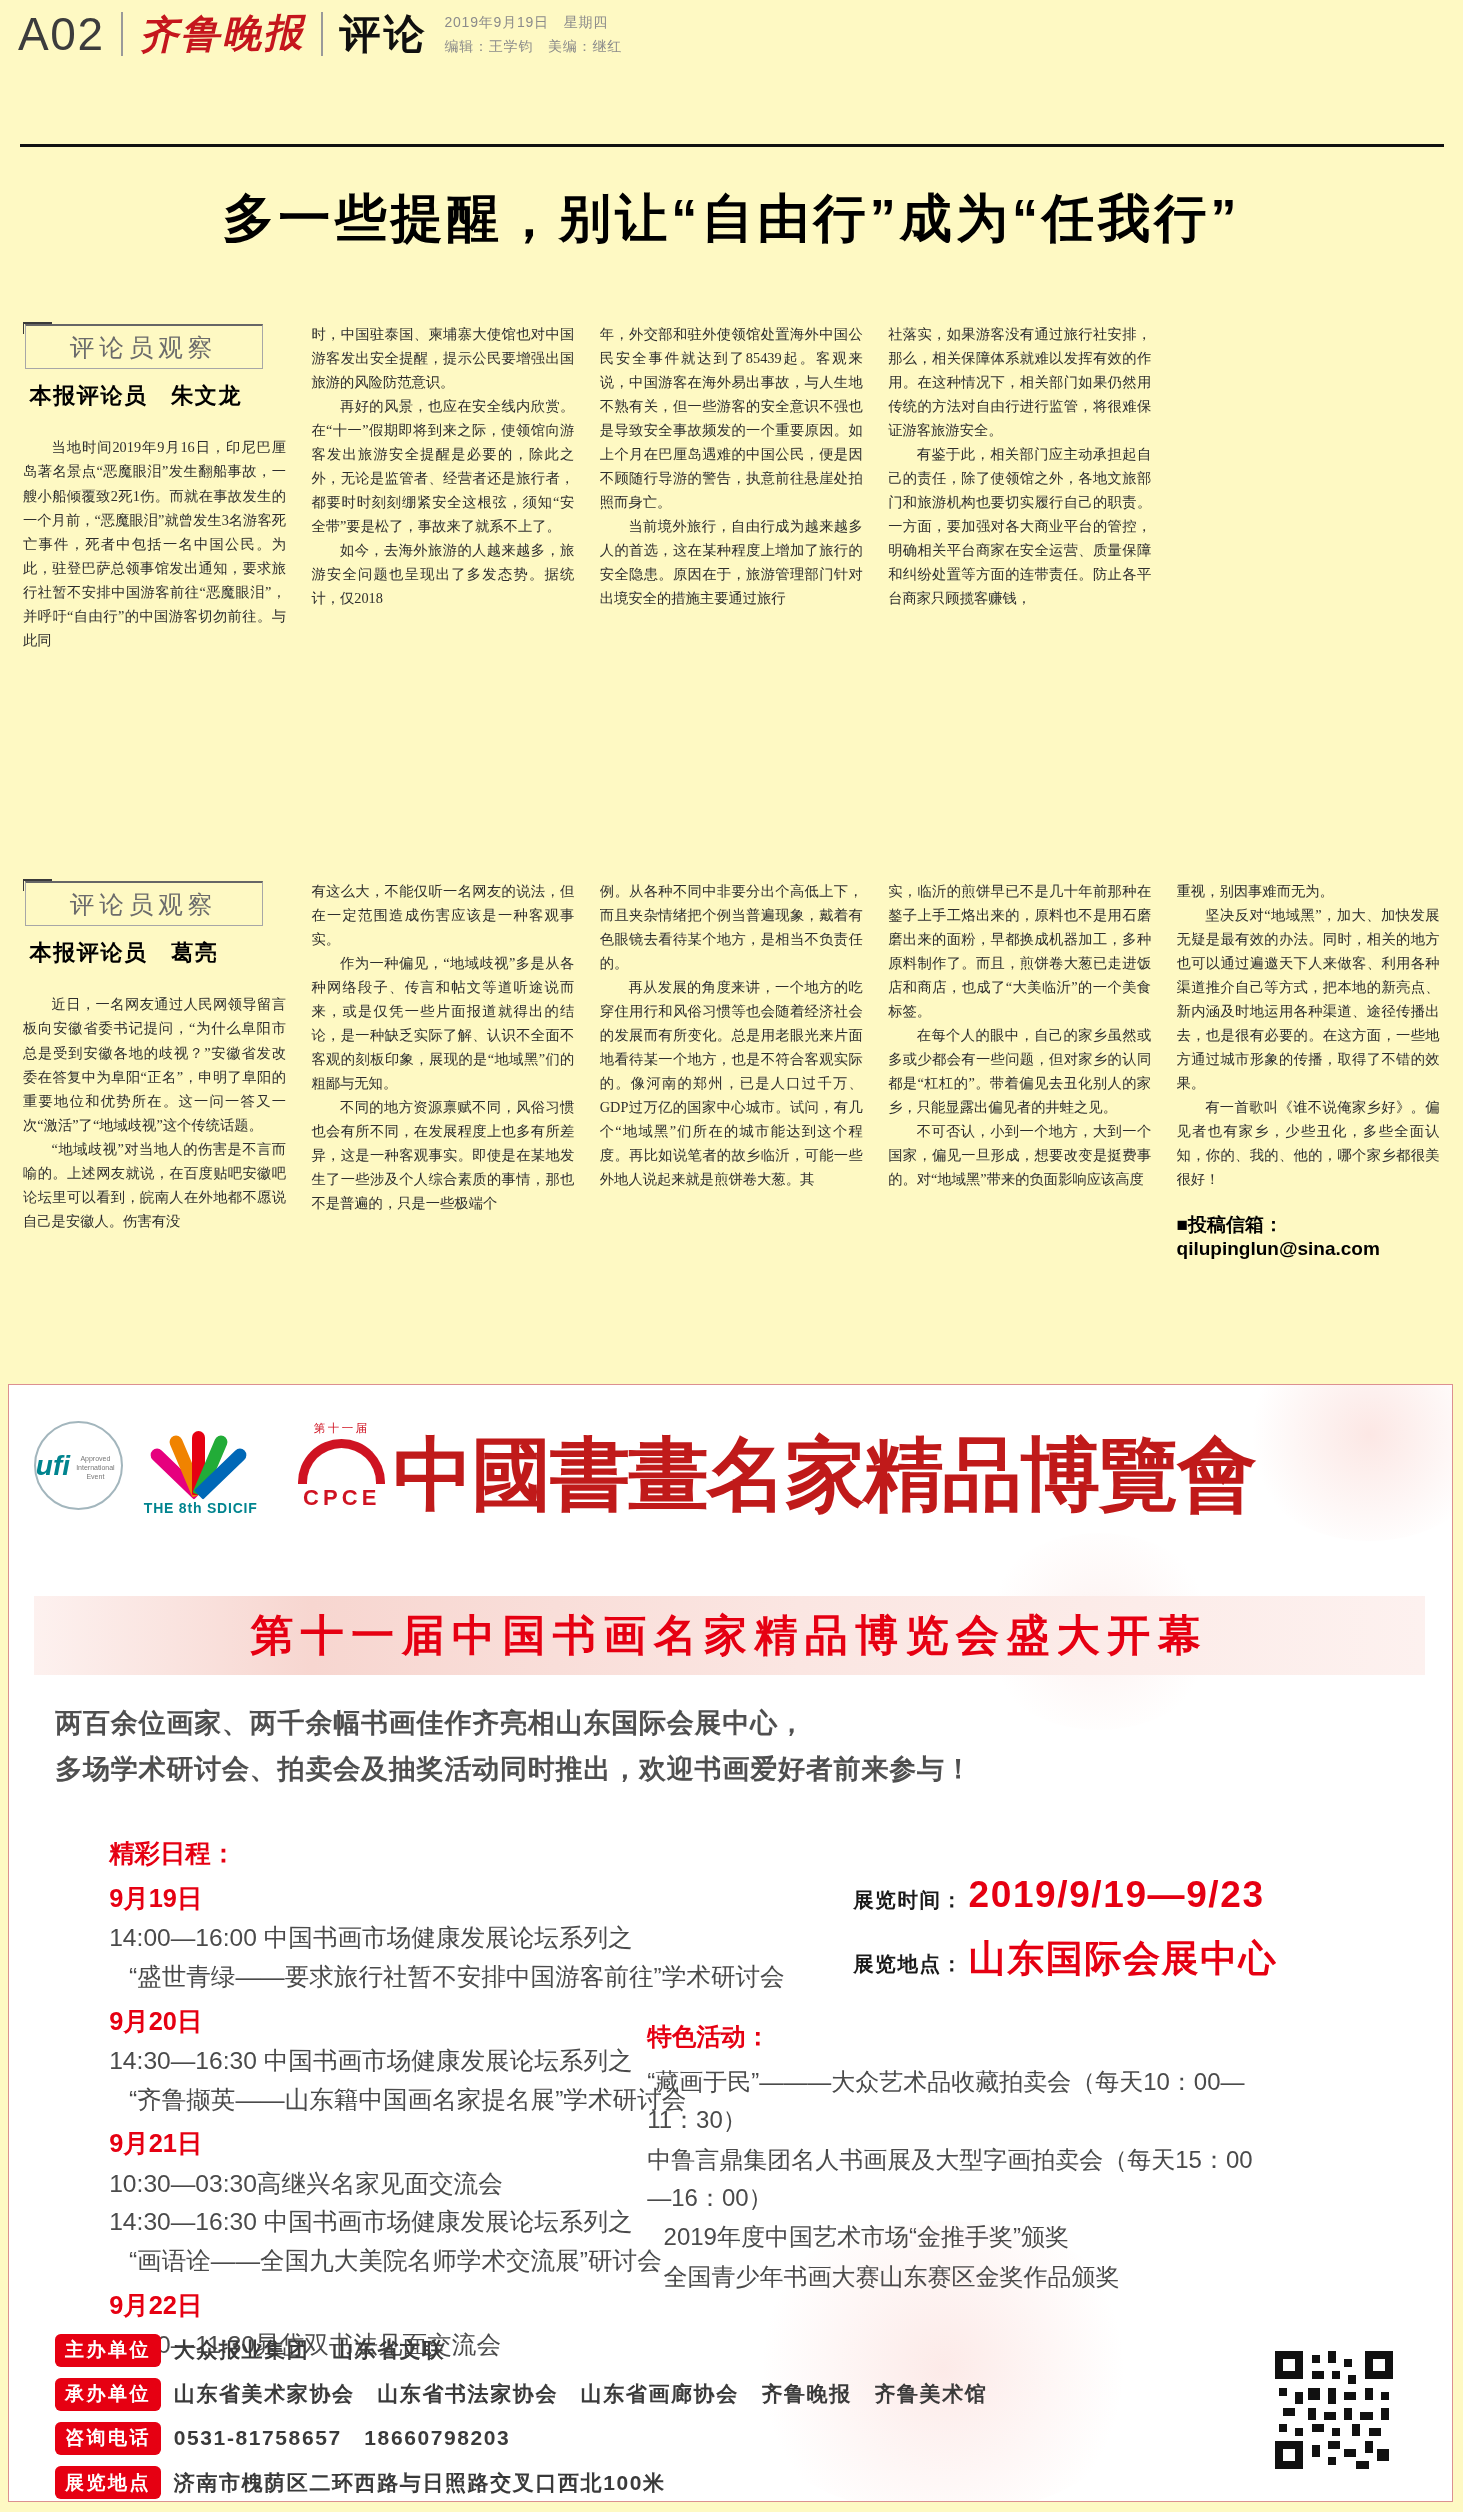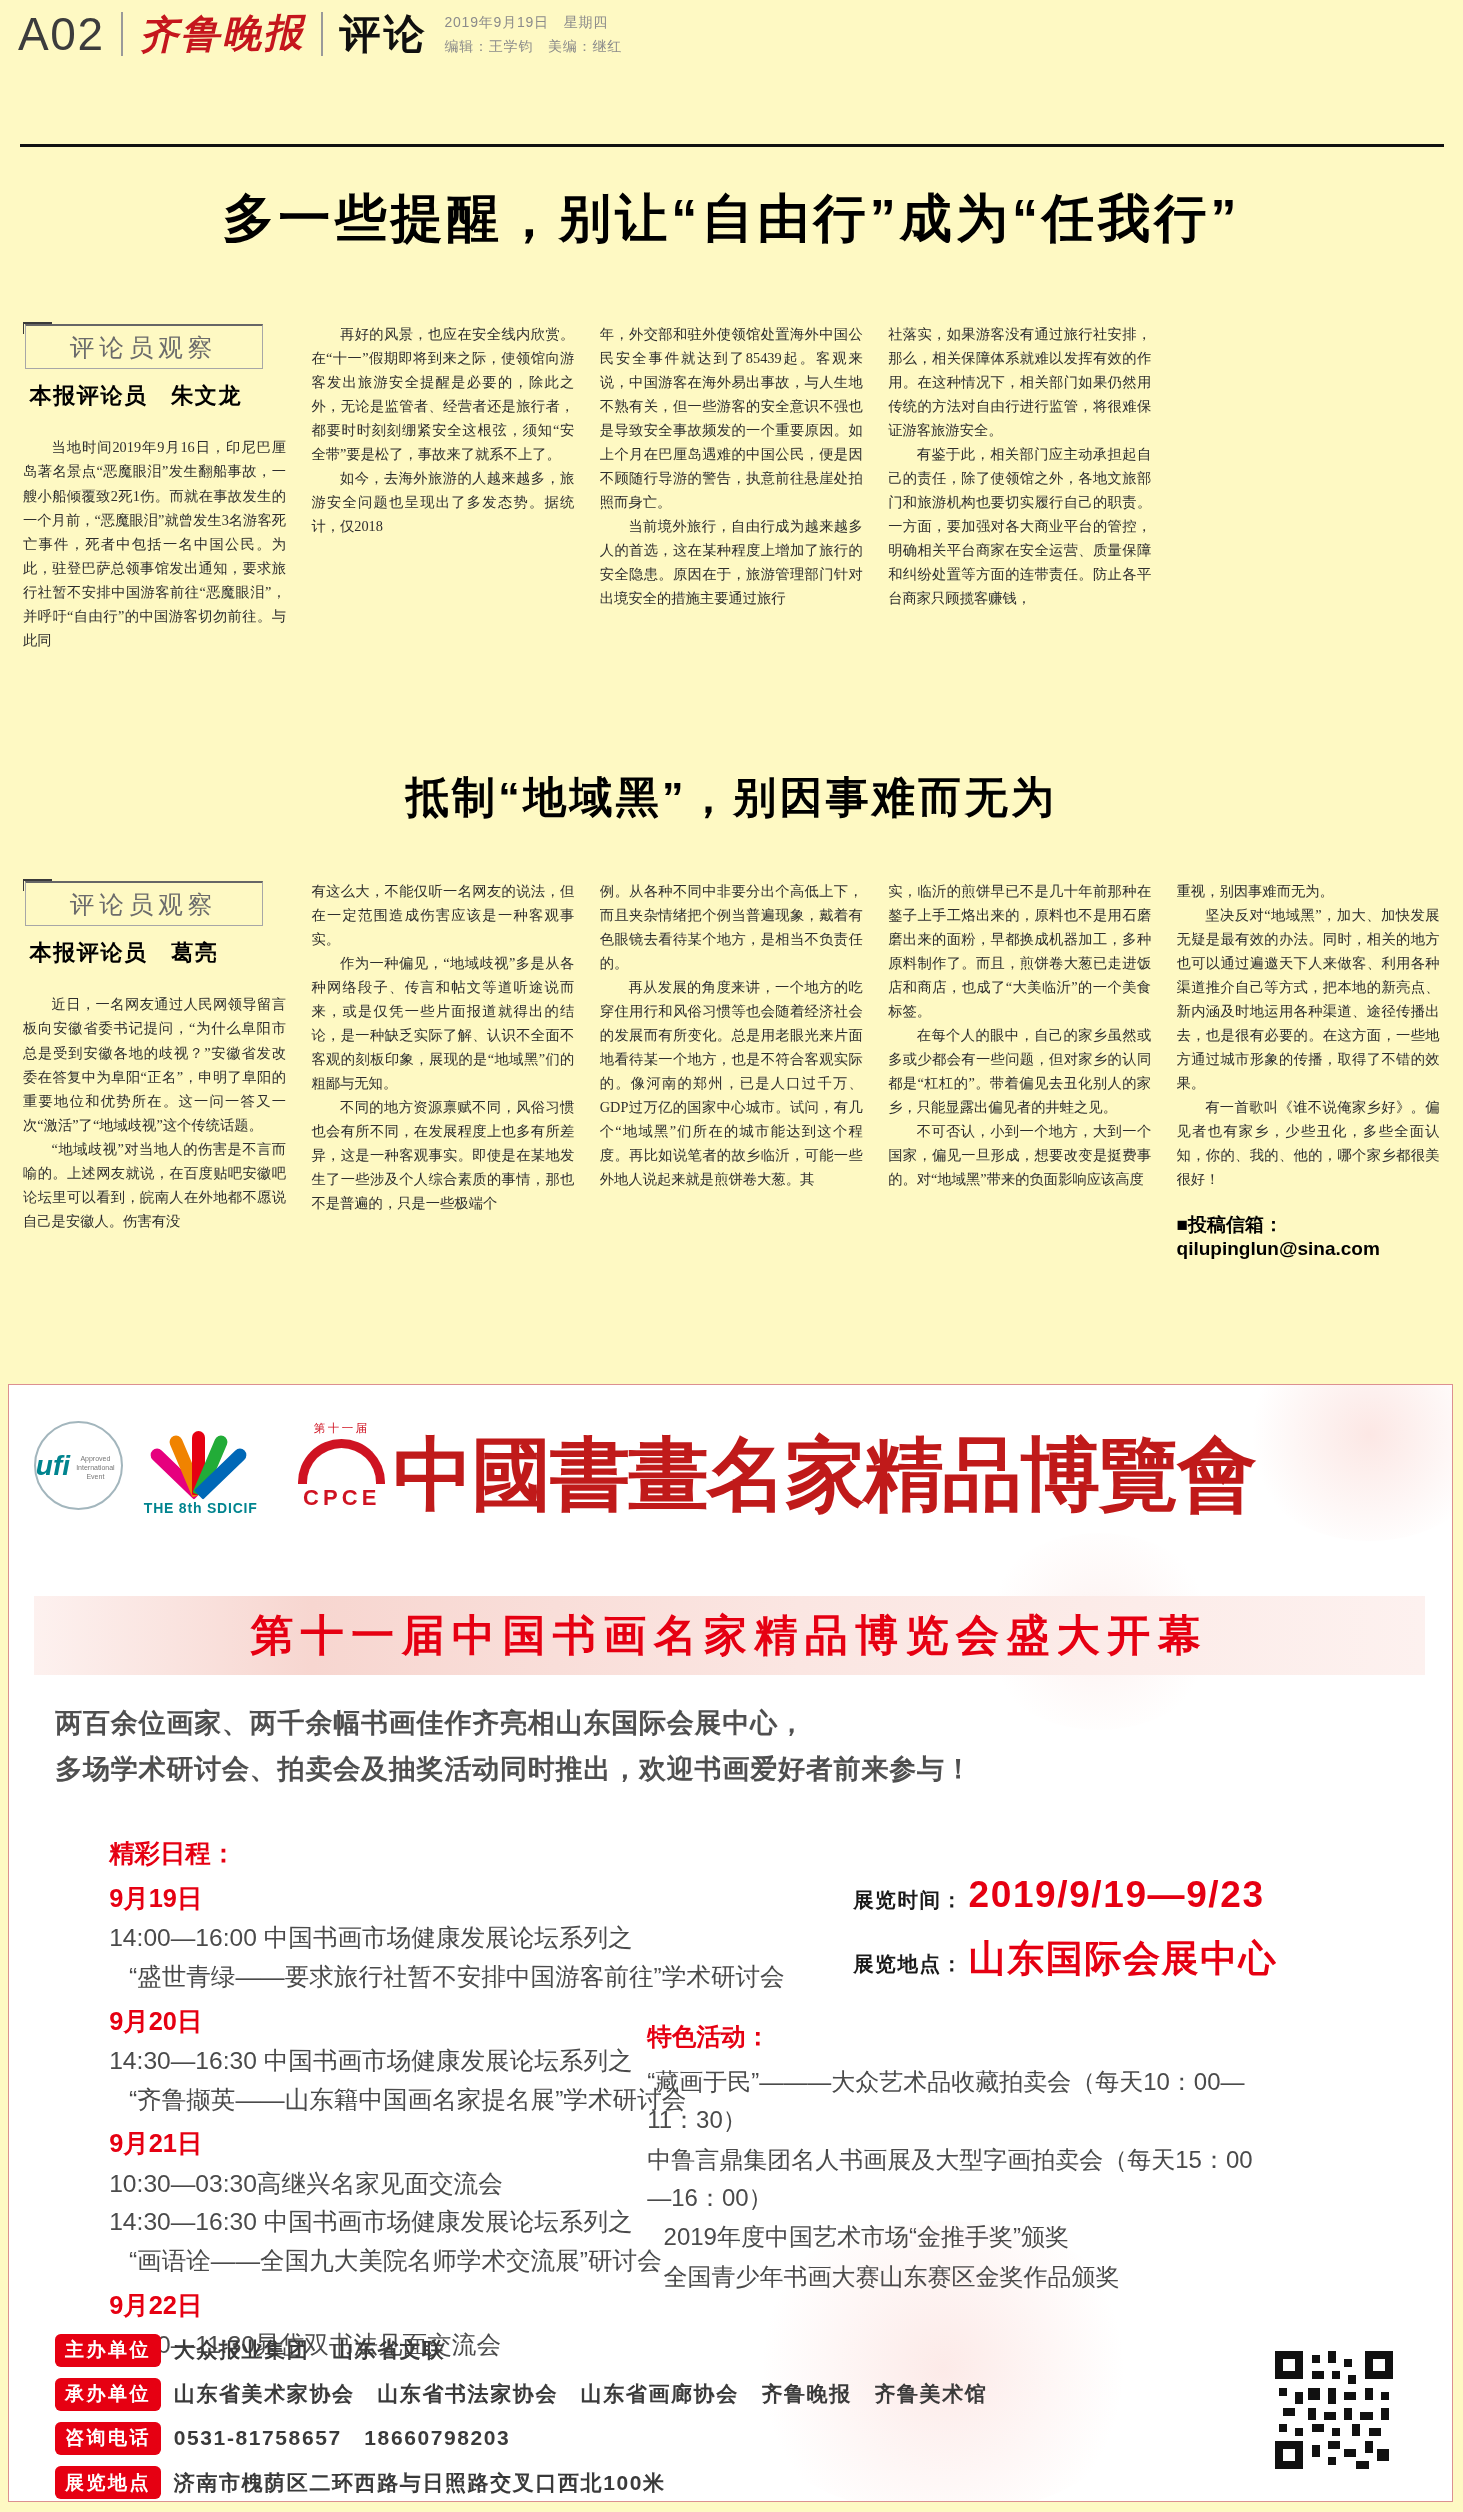--- a/index.html
+++ b/index.html
@@ -106,39 +106,39 @@
       <div class="obs-box">
         <span>评论员观察</span>
       </div>
       <div class="byline">本报评论员　朱文龙</div>
       <div class="body first-body">
         <p>当地时间2019年9月16日，印尼巴厘岛著名景点“恶魔眼泪”发生翻船事故，一艘小船倾覆致2死1伤。而就在事故发生的一个月前，“恶魔眼泪”就曾发生3名游客死亡事件，死者中包括一名中国公民。为此，驻登巴萨总领事馆发出通知，要求旅行社暂不安排中国游客前往“恶魔眼泪”，并呼吁“自由行”的中国游客切勿前往。与此同</p>
       </div>
     </div>
     <div class="col">
       <div class="body">
+        <p class="noind">时，中国驻泰国、柬埔寨大使馆也对中国游客发出安全提醒，提示公民要增强出国旅游的风险防范意识。</p>
         <p>再好的风景，也应在安全线内欣赏。在“十一”假期即将到来之际，使领馆向游客发出旅游安全提醒是必要的，除此之外，无论是监管者、经营者还是旅行者，都要时时刻刻绷紧安全这根弦，须知“安全带”要是松了，事故来了就系不上了。</p>
         <p>如今，去海外旅游的人越来越多，旅游安全问题也呈现出了多发态势。据统计，仅2018</p>
       </div>
     </div>
     <div class="col">
       <div class="body">
         <p class="noind">年，外交部和驻外使领馆处置海外中国公民安全事件就达到了85439起。客观来说，中国游客在海外易出事故，与人生地不熟有关，但一些游客的安全意识不强也是导致安全事故频发的一个重要原因。如上个月在巴厘岛遇难的中国公民，便是因不顾随行导游的警告，执意前往悬崖处拍照而身亡。</p>
         <p>当前境外旅行，自由行成为越来越多人的首选，这在某种程度上增加了旅行的安全隐患。原因在于，旅游管理部门针对出境安全的措施主要通过旅行</p>
       </div>
     </div>
     <div class="col">
       <div class="body">
         <p class="noind">社落实，如果游客没有通过旅行社安排，那么，相关保障体系就难以发挥有效的作用。在这种情况下，相关部门如果仍然用传统的方法对自由行进行监管，将很难保证游客旅游安全。</p>
         <p>有鉴于此，相关部门应主动承担起自己的责任，除了使领馆之外，各地文旅部门和旅游机构也要切实履行自己的职责。一方面，要加强对各大商业平台的管控，明确相关平台商家在安全运营、质量保障和纠纷处置等方面的连带责任。防止各平台商家只顾揽客赚钱，</p>
       </div>
     </div>
   </div>
 
-  <div class="t2">抵制“地域黑”，别因事难而无为</div>
   <div class="cols cols2">
     <div class="col">
       <div class="obs-box">
         <span>评论员观察</span>
       </div>
       <div class="byline">本报评论员　葛亮</div>
       <div class="body first-body">
         <p>近日，一名网友通过人民网领导留言板向安徽省委书记提问，“为什么阜阳市总是受到安徽各地的歧视？”安徽省发改委在答复中为阜阳“正名”，申明了阜阳的重要地位和优势所在。这一问一答又一次“激活”了“地域歧视”这个传统话题。</p>
         <p>“地域歧视”对当地人的伤害是不言而喻的。上述网友就说，在百度贴吧安徽吧论坛里可以看到，皖南人在外地都不愿说自己是安徽人。伤害有没</p>
       </div>

